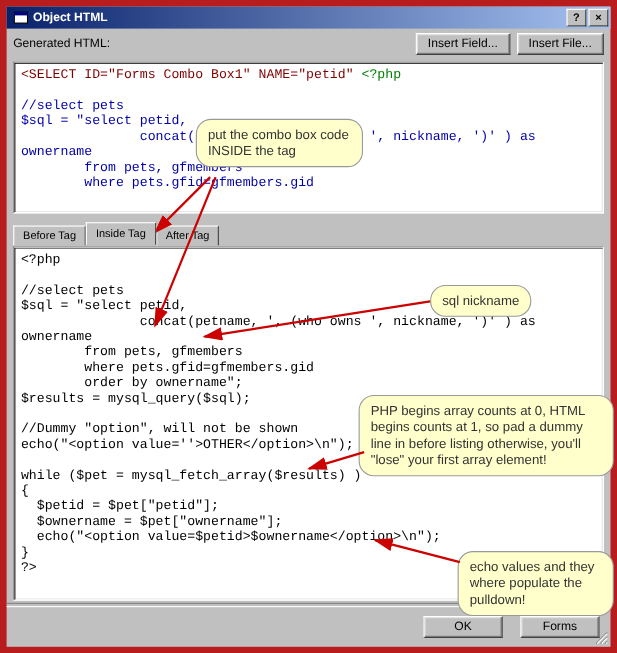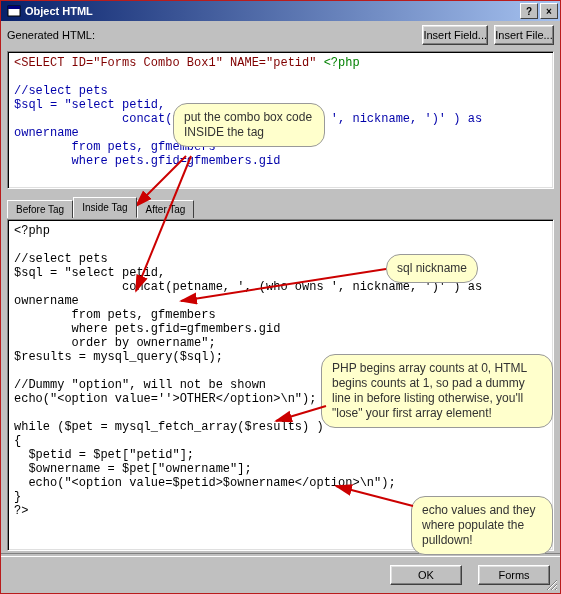--- a/index.html
+++ b/index.html
@@ -1,24 +1,24 @@
 <!DOCTYPE html>
 <html><head>
 <meta charset="utf-8">
 <style>
   html,body{margin:0;padding:0;font-family:"Tahoma","MS Sans Serif",sans-serif;font-size:11px;background:#fff}
-  .window{width:561px;height:594px;border:1px solid #b91c1c;box-sizing:border-box;background:#c0c0c0;display:flex;flex-direction:column;position:relative}
+  .window{width:561px;height:594px;border:6px solid #b91c1c;box-sizing:border-box;background:#c0c0c0;display:flex;flex-direction:column;position:relative}
   .titlebar{height:20px;background:linear-gradient(to right,#08216b,#a6c2f0);display:flex;align-items:center;color:#fff;font-weight:bold;padding:0 2px}
   .title-icon{width:14px;height:14px;margin:0 4px;display:inline-block}
   .title-text{flex:1}
   .title-btns{display:flex;gap:2px}
   .tbtn{width:16px;height:14px;background:#c0c0c0;border:1px solid #fff;border-right-color:#404040;border-bottom-color:#404040;display:flex;align-items:center;justify-content:center;font-size:10px;font-weight:bold;color:#000}
   .toolbar{display:flex;align-items:center;padding:4px 6px;gap:6px}
   .toolbar-label{flex:1;color:#000}
-  .btn{background:#c0c0c0;border:1px solid #fff;border-right-color:#404040;border-bottom-color:#404040;padding:3px 0;font-family:inherit;font-size:11px;min-width:60px;box-shadow:inset -1px -1px 0 #808080, inset 1px 1px 0 #dfdfdf}
+  .btn{background:#c0c0c0;border:1px solid #fff;border-right-color:#404040;border-bottom-color:#404040;padding:3px 10px;font-family:inherit;font-size:11px;min-width:60px;box-shadow:inset -1px -1px 0 #808080, inset 1px 1px 0 #dfdfdf}
   .pane{margin:2px 6px;background:#fff;border:1px solid #808080;border-right-color:#fff;border-bottom-color:#fff;box-shadow:inset 1px 1px 0 #000, inset -1px -1px 0 #dfdfdf;font-family:"Courier New",monospace;font-size:12px;padding:4px 6px;overflow:hidden;position:relative;white-space:pre;line-height:14px}
   .pane-top{height:128px}
   .pane-bot{flex:1}
   .tabs{display:flex;margin:6px 6px 0 6px;align-items:flex-end}
   .tab{background:#c0c0c0;border:1px solid #fff;border-bottom:none;border-right-color:#404040;padding:3px 8px;font-size:10px;margin-right:0px;position:relative;top:1px}
   .tab.inactive{background:#c0c0c0;border-top-color:#fff;border-left-color:#fff}
   .tab.active{background:#c0c0c0;z-index:2;padding-top:4px;padding-bottom:4px;top:0;border-bottom:1px solid #c0c0c0;margin-bottom:-1px}
   .bottombar{display:flex;justify-content:flex-end;gap:16px;padding:8px 10px}
   .hr{height:2px;margin:0 0 0 0;border-top:1px solid #808080;border-bottom:1px solid #fff}
   .ok{min-width:72px}

